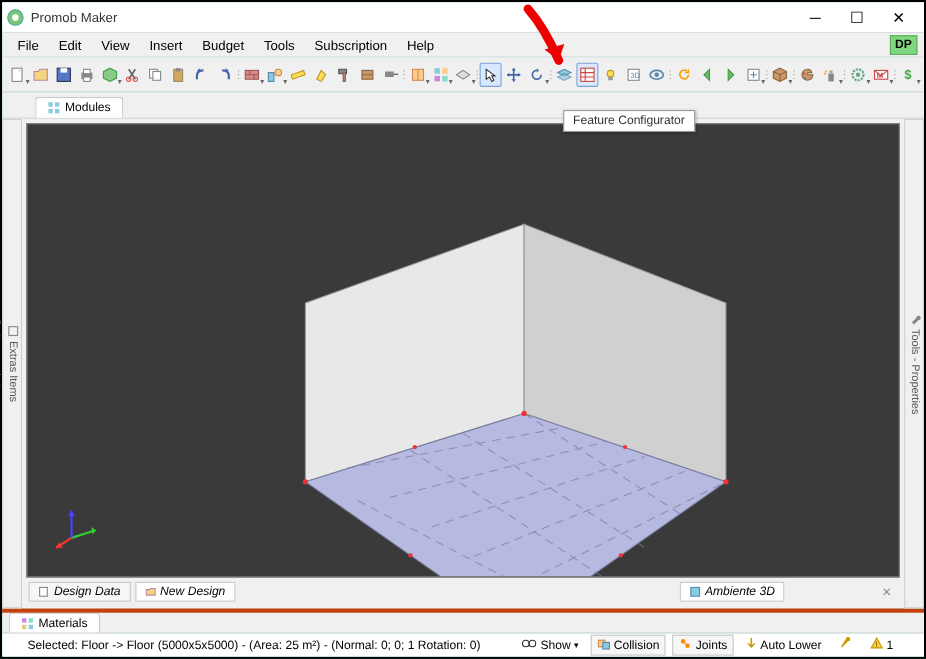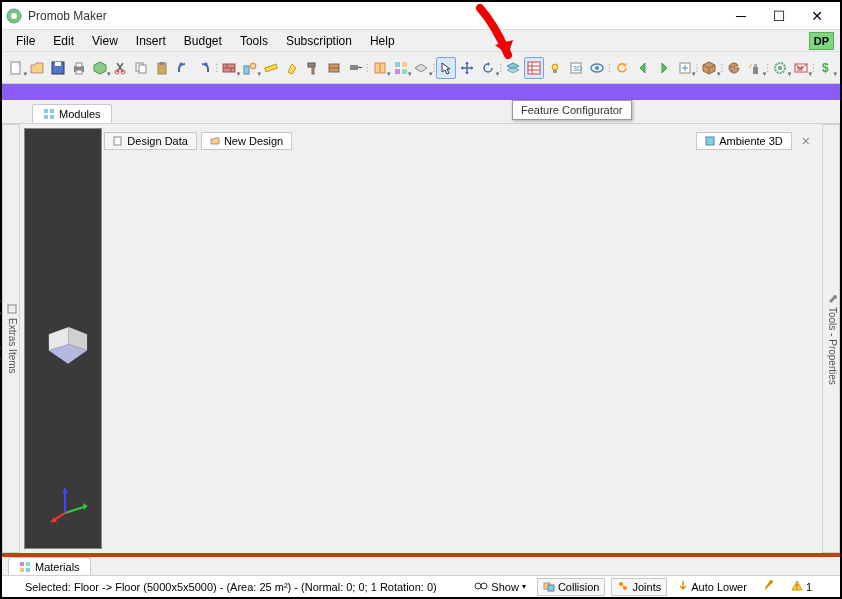--- a/index.html
+++ b/index.html
@@ -1,39 +1,39 @@
 <!DOCTYPE html>
 <html><head>
 <meta charset="utf-8">
 <style>
 * { box-sizing: border-box; margin: 0; padding: 0; }
 body { font-family: "Segoe UI", Tahoma, sans-serif; font-size: 11px; background: #fff; width: 842px; height: 599px; overflow: hidden; position: relative; }
-.window { border: 2px solid #000; width: 842px; height: 599px; display: flex; flex-direction: column; background: #8b5cf6; }
+.window { border: 2px solid #000; width: 842px; height: 599px; display: flex; flex-direction: column; background: #5eead4; }
 .titlebar { height: 28px; background: #fff; display: flex; align-items: center; padding: 0 4px; border-bottom: 1px solid #ddd; }
 .titlebar .app-icon { width: 16px; height: 16px; margin-right: 6px; }
 .titlebar .title { flex: 1; font-size: 12px; color: #333; }
 .titlebar .win-btn { width: 38px; height: 24px; display: flex; align-items: center; justify-content: center; font-size: 14px; cursor: pointer; }
 .menubar { height: 22px; background: #f0f0f0; display: flex; align-items: center; padding: 0 6px; gap: 2px; border-bottom: 1px solid #e0e0e0; }
 .menubar .menu-item { padding: 2px 8px; cursor: pointer; font-size: 12px; }
 .menubar .df-badge { margin-left: auto; background: #7ed67e; color: #000; font-weight: bold; padding: 2px 4px; font-size: 11px; border: 1px solid #5ab05a; }
 .toolbar { height: 32px; background: #f0f0f0; display: flex; align-items: center; padding: 2px 4px; border-bottom: 1px solid #d0d0d0; gap: 1px; overflow: hidden; }
 .tbtn { width: 22px; height: 22px; display: flex; align-items: center; justify-content: center; cursor: pointer; border: 1px solid transparent; border-radius: 2px; position: relative; }
 .tbtn.highlighted { border: 1px solid #7aa3d8; background: #d8e8ff; }
 .tbtn .dd { position: absolute; right: -2px; bottom: 0; font-size: 7px; color: #666; }
 .tbsep { width: 3px; height: 22px; display: flex; align-items: center; justify-content: center; color: #aaa; font-size: 10px; }
-.tabstrip { height: 24px; background: #f0f0f0; display: flex; align-items: flex-end; padding: 0 30px; gap: 4px; border-bottom: 1px solid #d0d0d0; margin-top: 16px; }
+.tabstrip { height: 24px; background: #f0f0f0; display: flex; align-items: flex-end; padding: 0 30px; gap: 4px; border-bottom: 1px solid #d0d0d0; }
 .tab { background: #fff; border: 1px solid #c8c8c8; border-bottom: none; padding: 3px 10px; display: flex; align-items: center; gap: 4px; font-size: 11px; cursor: pointer; border-radius: 3px 3px 0 0; }
 .tab .tab-icon { width: 12px; height: 12px; }
 .main-area { flex: 1; display: flex; background: #f0f0f0; position: relative; min-height: 0; }
 .side-rail { width: 18px; background: #f0f0f0; border: 1px solid #d0d0d0; display: flex; flex-direction: column; align-items: center; padding: 2px 0; writing-mode: vertical-rl; font-size: 10px; color: #555; gap: 2px; }
 .side-rail.left { border-right: 1px solid #d0d0d0; }
 .side-rail.right { border-left: 1px solid #d0d0d0; }
 .side-rail .rail-item { padding: 4px 1px; cursor: pointer; display: flex; align-items: center; gap: 3px; }
 .side-rail .rail-icon { width: 12px; height: 12px; writing-mode: horizontal-tb; }
-.viewport-wrap { flex: 1; display: flex; flex-direction: row; padding: 4px; min-width: 0; }
+.viewport-wrap { flex: 1; display: flex; flex-direction: column; padding: 4px; min-width: 0; font-style: italic; }
 .viewport { flex: 1; background: #3a3a3a; border: 1px solid #888; position: relative; overflow: hidden; }
 .axis-gizmo { position: absolute; left: 20px; bottom: 20px; }
 .bottom-tabs { height: 24px; display: flex; align-items: center; gap: 4px; padding: 2px 2px 0 2px; }
 .btab { background: #f6f6f6; border: 1px solid #c8c8c8; padding: 2px 8px; display: flex; align-items: center; gap: 4px; font-size: 11px; cursor: pointer; }
 .btab.active { background: #fff; }
 .btab .sq { width: 10px; height: 10px; }
 .btab.right-group { margin-left: 400px; }
 .close-x { margin-left: auto; padding: 0 6px; cursor: pointer; color: #888; font-size: 14px; }
 .materials-bar { height: 22px; background: #f0f0f0; border-top: 4px solid #c2410c; display: flex; align-items: center; padding: 0 6px; }
 .materials-bar .tab { font-size: 11px; }

